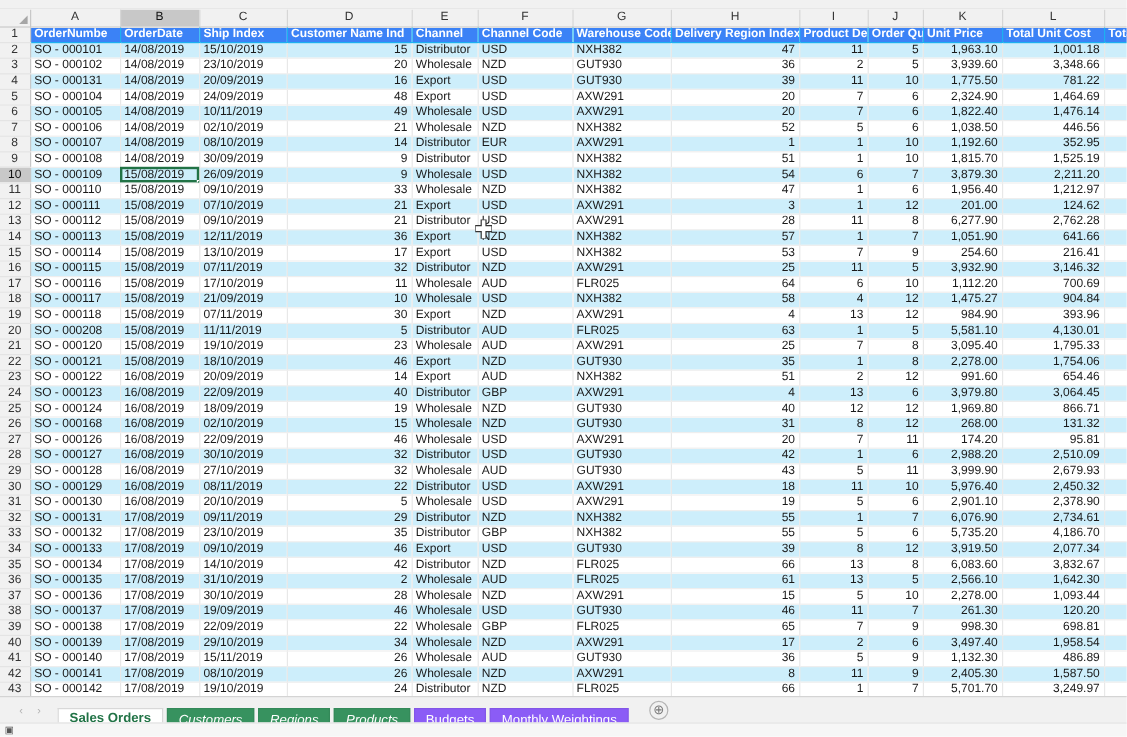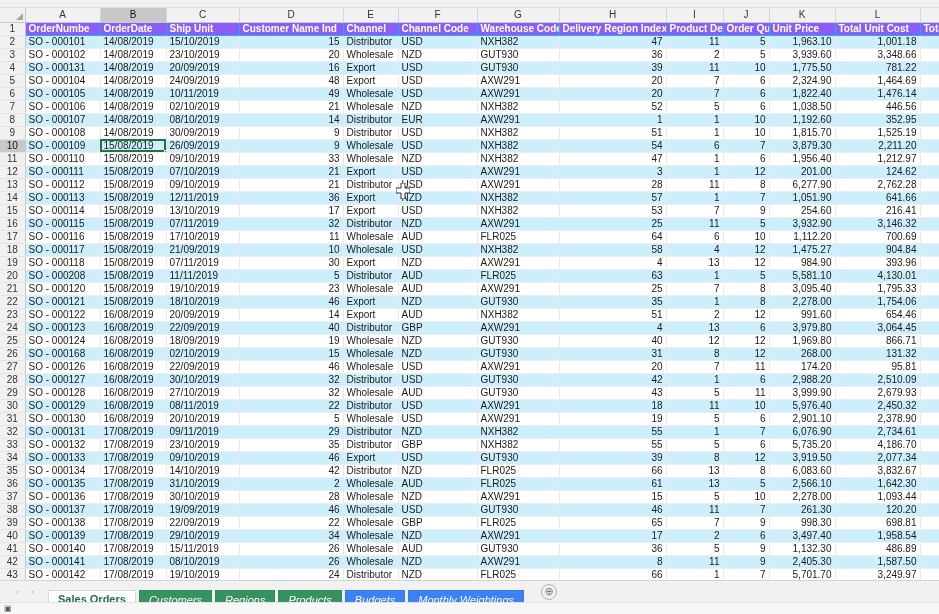--- a/index.html
+++ b/index.html
@@ -102,21 +102,21 @@
     overflow: hidden;
     border-right: 1px solid #e8e8e8;
     border-bottom: 1px solid #eeeeee;
     line-height: 12px;
   }
   td.num { text-align: right; }
   td.txt { text-align: left; }
 
   
   tr.tblhead td.cell {
-    background: #8b5cf6;
+    background: #3b82f6;
     color: #ffffff;
     font-weight: bold;
     border-right: 1px solid #1cb0f0;
     border-bottom: 1px solid #1cb0f0;
   }
 
   
   tr.band td.cell { background: #cdeefb; }
   tr.plain td.cell { background: #ffffff; }
 
@@ -163,21 +163,21 @@
     margin-right: 3px;
     font-size: 11px;
     color: #ffffff;
     white-space: nowrap;
     border: 1px solid rgba(0,0,0,0.06);
     border-bottom: none;
     user-select: none;
     cursor: pointer;
   }
   .tab.green { background: #37925f; font-style: italic; }
-  .tab.teal  { background: #3b82f6; font-style: italic; }
+  .tab.teal  { background: #8b5cf6; }
   .tab.active {
     background: #ffffff;
     color: #217346;
     font-weight: bold;
     border: 1px solid #d8d8d8;
     border-bottom: 3px solid #41a35f;
   }
   .addsheet {
     width: 16px; height: 16px;
     border-radius: 50%;
@@ -262,21 +262,21 @@
             <th>K</th>
             <th>L</th>
             <th>M</th>
           </tr>
       </thead>
       <tbody id="sheet-body">
           <tr class="tblhead">
             <td class="rownum">1</td>
             <td class="cell txt">OrderNumbe</td>
             <td class="cell txt">OrderDate</td>
-            <td class="cell txt">Ship Unit</td>
+            <td class="cell txt">Ship Index</td>
             <td class="cell txt">Customer Name Ind</td>
             <td class="cell txt">Channel</td>
             <td class="cell txt">Channel Code</td>
             <td class="cell txt">Warehouse Code</td>
             <td class="cell txt">Delivery Region Index</td>
             <td class="cell txt">Product Desc</td>
             <td class="cell txt">Order Qu</td>
             <td class="cell txt">Unit Price</td>
             <td class="cell txt">Total Unit Cost</td>
             <td class="cell txt">Total Revenue</td>

